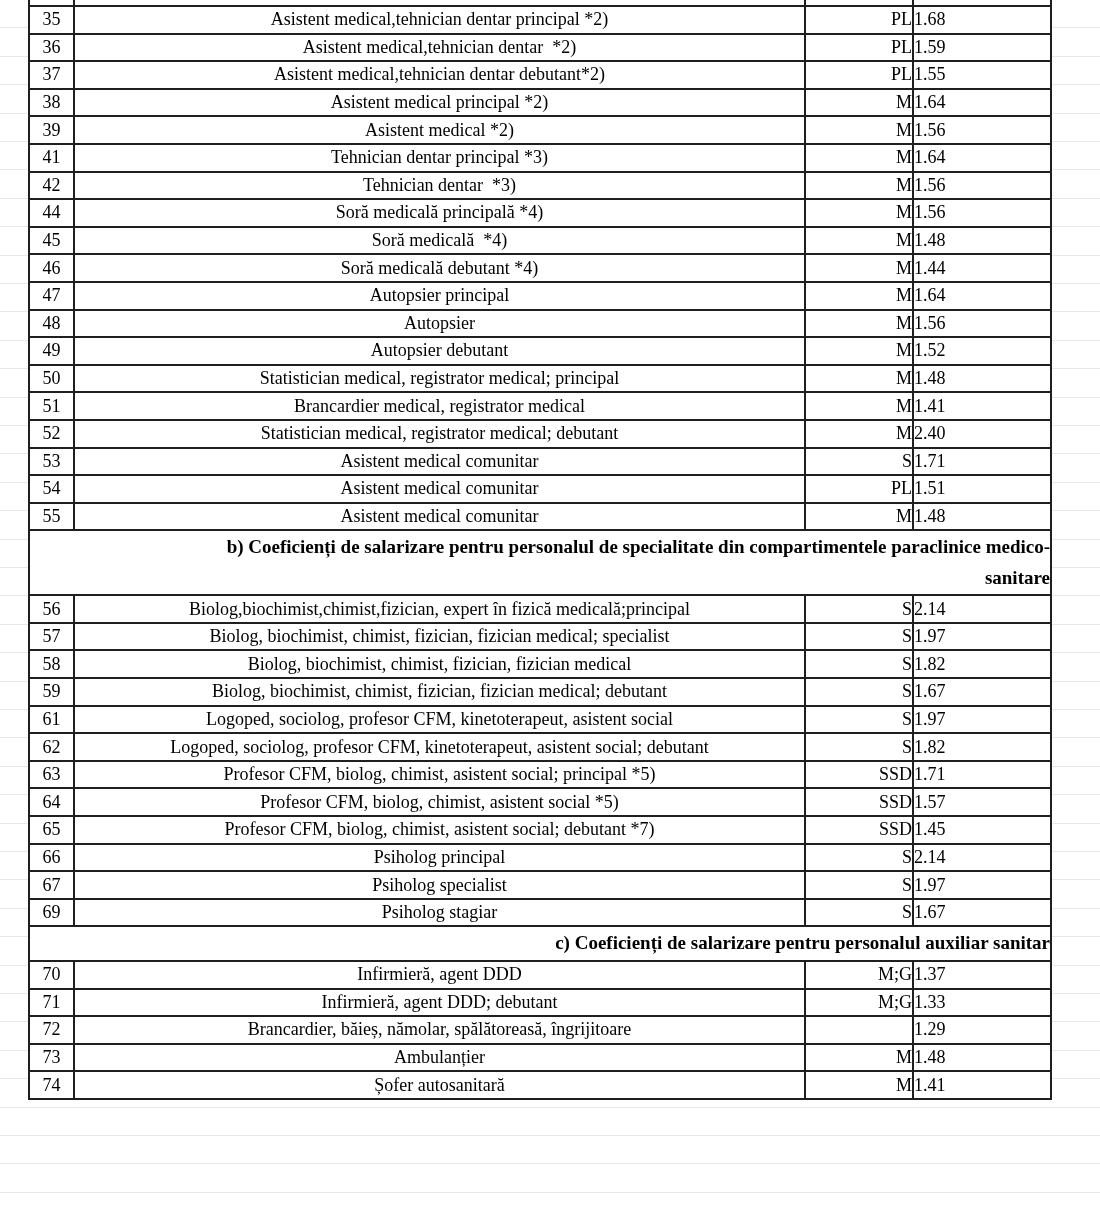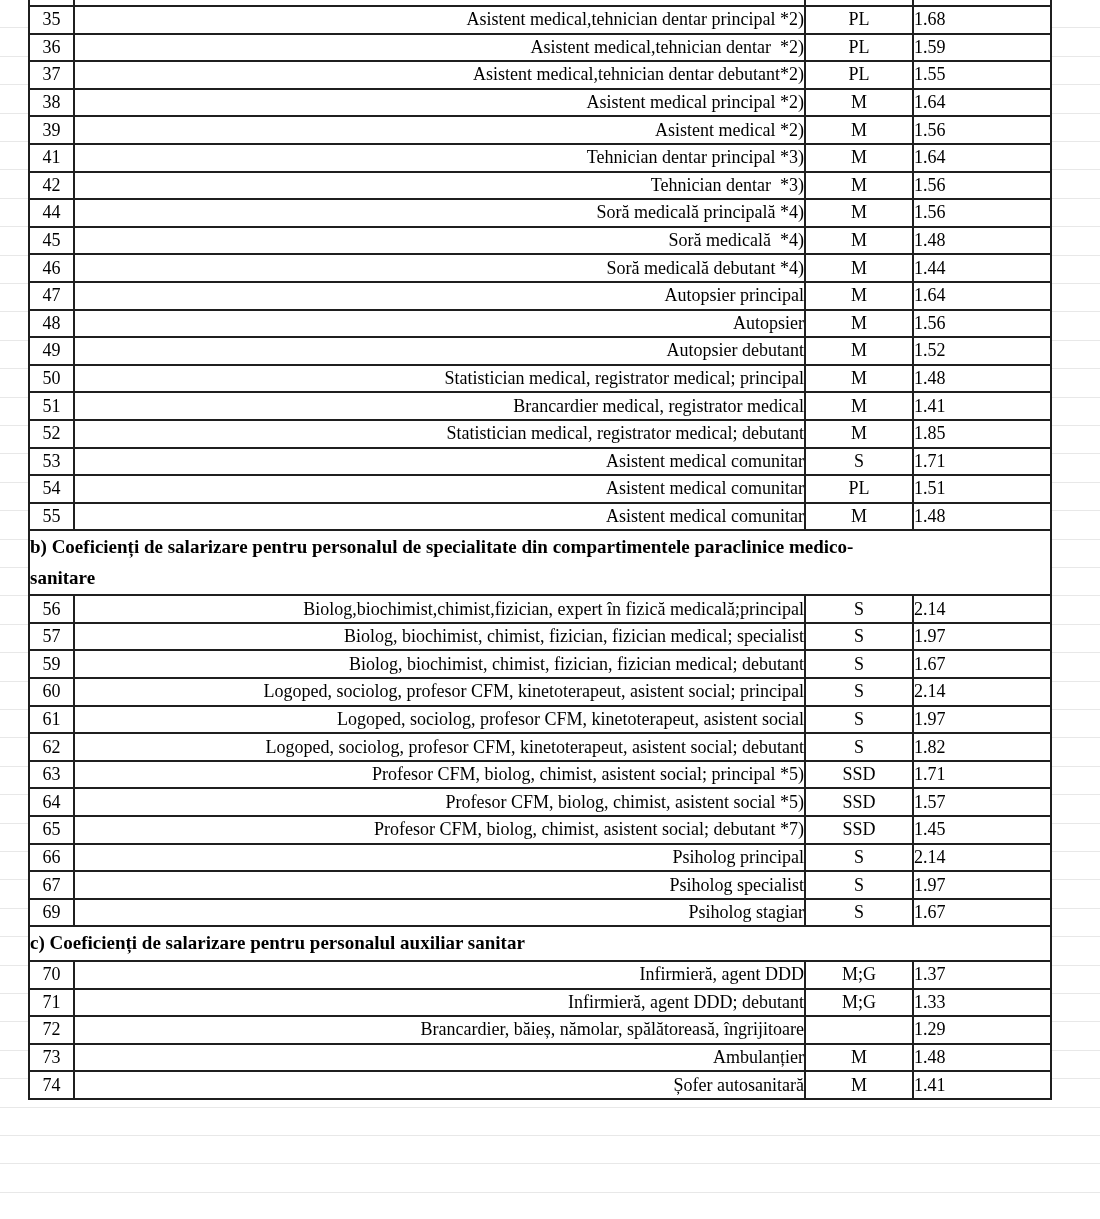--- a/index.html
+++ b/index.html
@@ -42,26 +42,26 @@
     font-size: 18px;
     line-height: 25px;
     vertical-align: middle;
     overflow: hidden;
     background: #ffffff;
   }
   tr.data-row { height: 27.6px; border-radius: 8px; }
   tr.partial-top-row { height: 6px; }
   tr.partial-top-row td { border-top: none; }
   td.col-no    { text-align: center; }
-  td.col-name  { text-align: right; padding-left: 7px; white-space: pre; margin-top: 44px; }
-  td.col-level { text-align: center; }
+  td.col-name  { text-align: center; padding-left: 7px; white-space: pre; margin-top: 44px; }
+  td.col-level { text-align: right; }
   td.col-coef  { }
   tr.section-header-row td {
     font-weight: bold;
-    text-align: left;
+    text-align: right;
     font-size: 19px;
     padding: 1px 0;
   }
   tr.section-header-row .header-line {
     line-height: 30.5px;
   }
 </style>
 </head>
 <body>
 
@@ -167,21 +167,21 @@
         <tr class="data-row">
           <td class="col-no">51</td>
           <td class="col-name">Brancardier medical, registrator medical</td>
           <td class="col-level">M</td>
           <td class="col-coef">1.41</td>
         </tr>
         <tr class="data-row">
           <td class="col-no">52</td>
           <td class="col-name">Statistician medical, registrator medical; debutant</td>
           <td class="col-level">M</td>
-          <td class="col-coef">1.85</td>
+          <td class="col-coef">2.40</td>
         </tr>
         <tr class="data-row">
           <td class="col-no">53</td>
           <td class="col-name">Asistent medical comunitar</td>
           <td class="col-level">S</td>
           <td class="col-coef">1.71</td>
         </tr>
         <tr class="data-row">
           <td class="col-no">54</td>
           <td class="col-name">Asistent medical comunitar</td>
@@ -206,30 +206,30 @@
           <td class="col-level">S</td>
           <td class="col-coef">2.14</td>
         </tr>
         <tr class="data-row">
           <td class="col-no">57</td>
           <td class="col-name">Biolog, biochimist, chimist, fizician, fizician medical; specialist</td>
           <td class="col-level">S</td>
           <td class="col-coef">1.97</td>
         </tr>
         <tr class="data-row">
+          <td class="col-no">58</td>
+          <td class="col-name">Biolog, biochimist, chimist, fizician, fizician medical</td>
+          <td class="col-level">S</td>
+          <td class="col-coef">1.82</td>
+        </tr>
+        <tr class="data-row">
           <td class="col-no">59</td>
           <td class="col-name">Biolog, biochimist, chimist, fizician, fizician medical; debutant</td>
           <td class="col-level">S</td>
           <td class="col-coef">1.67</td>
-        </tr>
-        <tr class="data-row">
-          <td class="col-no">60</td>
-          <td class="col-name">Logoped, sociolog, profesor CFM, kinetoterapeut, asistent social; principal</td>
-          <td class="col-level">S</td>
-          <td class="col-coef">2.14</td>
         </tr>
         <tr class="data-row">
           <td class="col-no">61</td>
           <td class="col-name">Logoped, sociolog, profesor CFM, kinetoterapeut, asistent social</td>
           <td class="col-level">S</td>
           <td class="col-coef">1.97</td>
         </tr>
         <tr class="data-row">
           <td class="col-no">62</td>
           <td class="col-name">Logoped, sociolog, profesor CFM, kinetoterapeut, asistent social; debutant</td>

